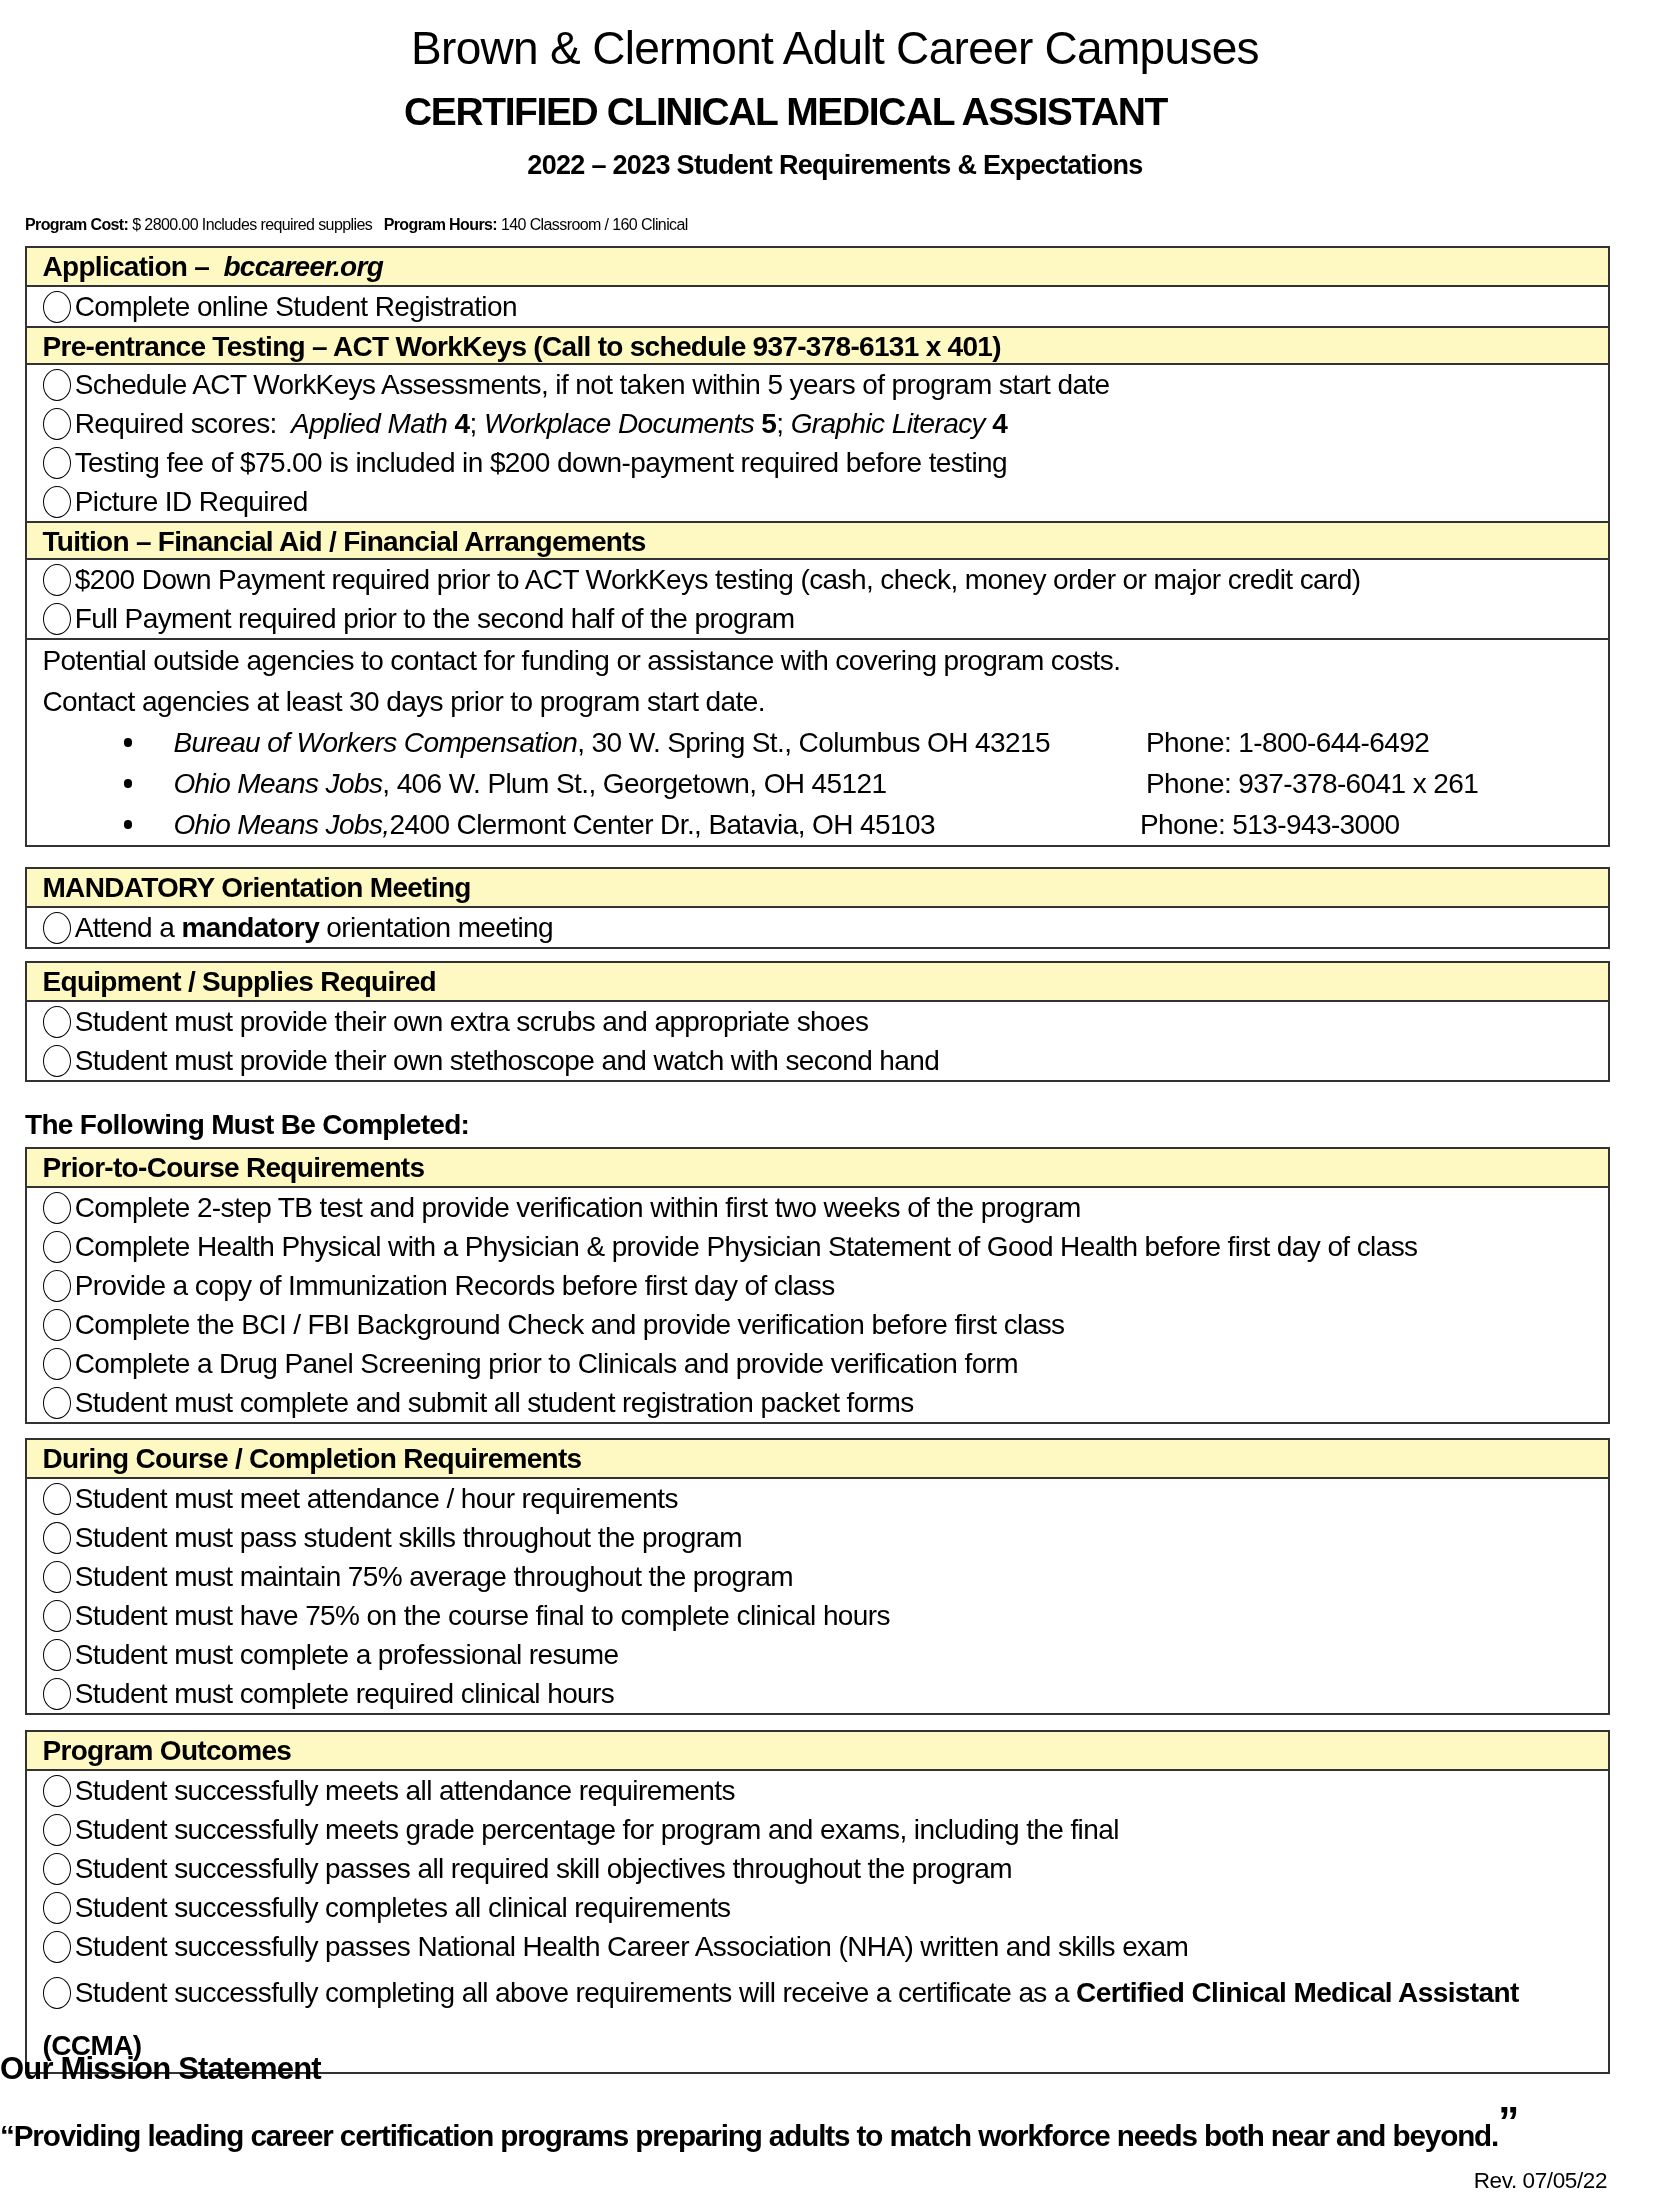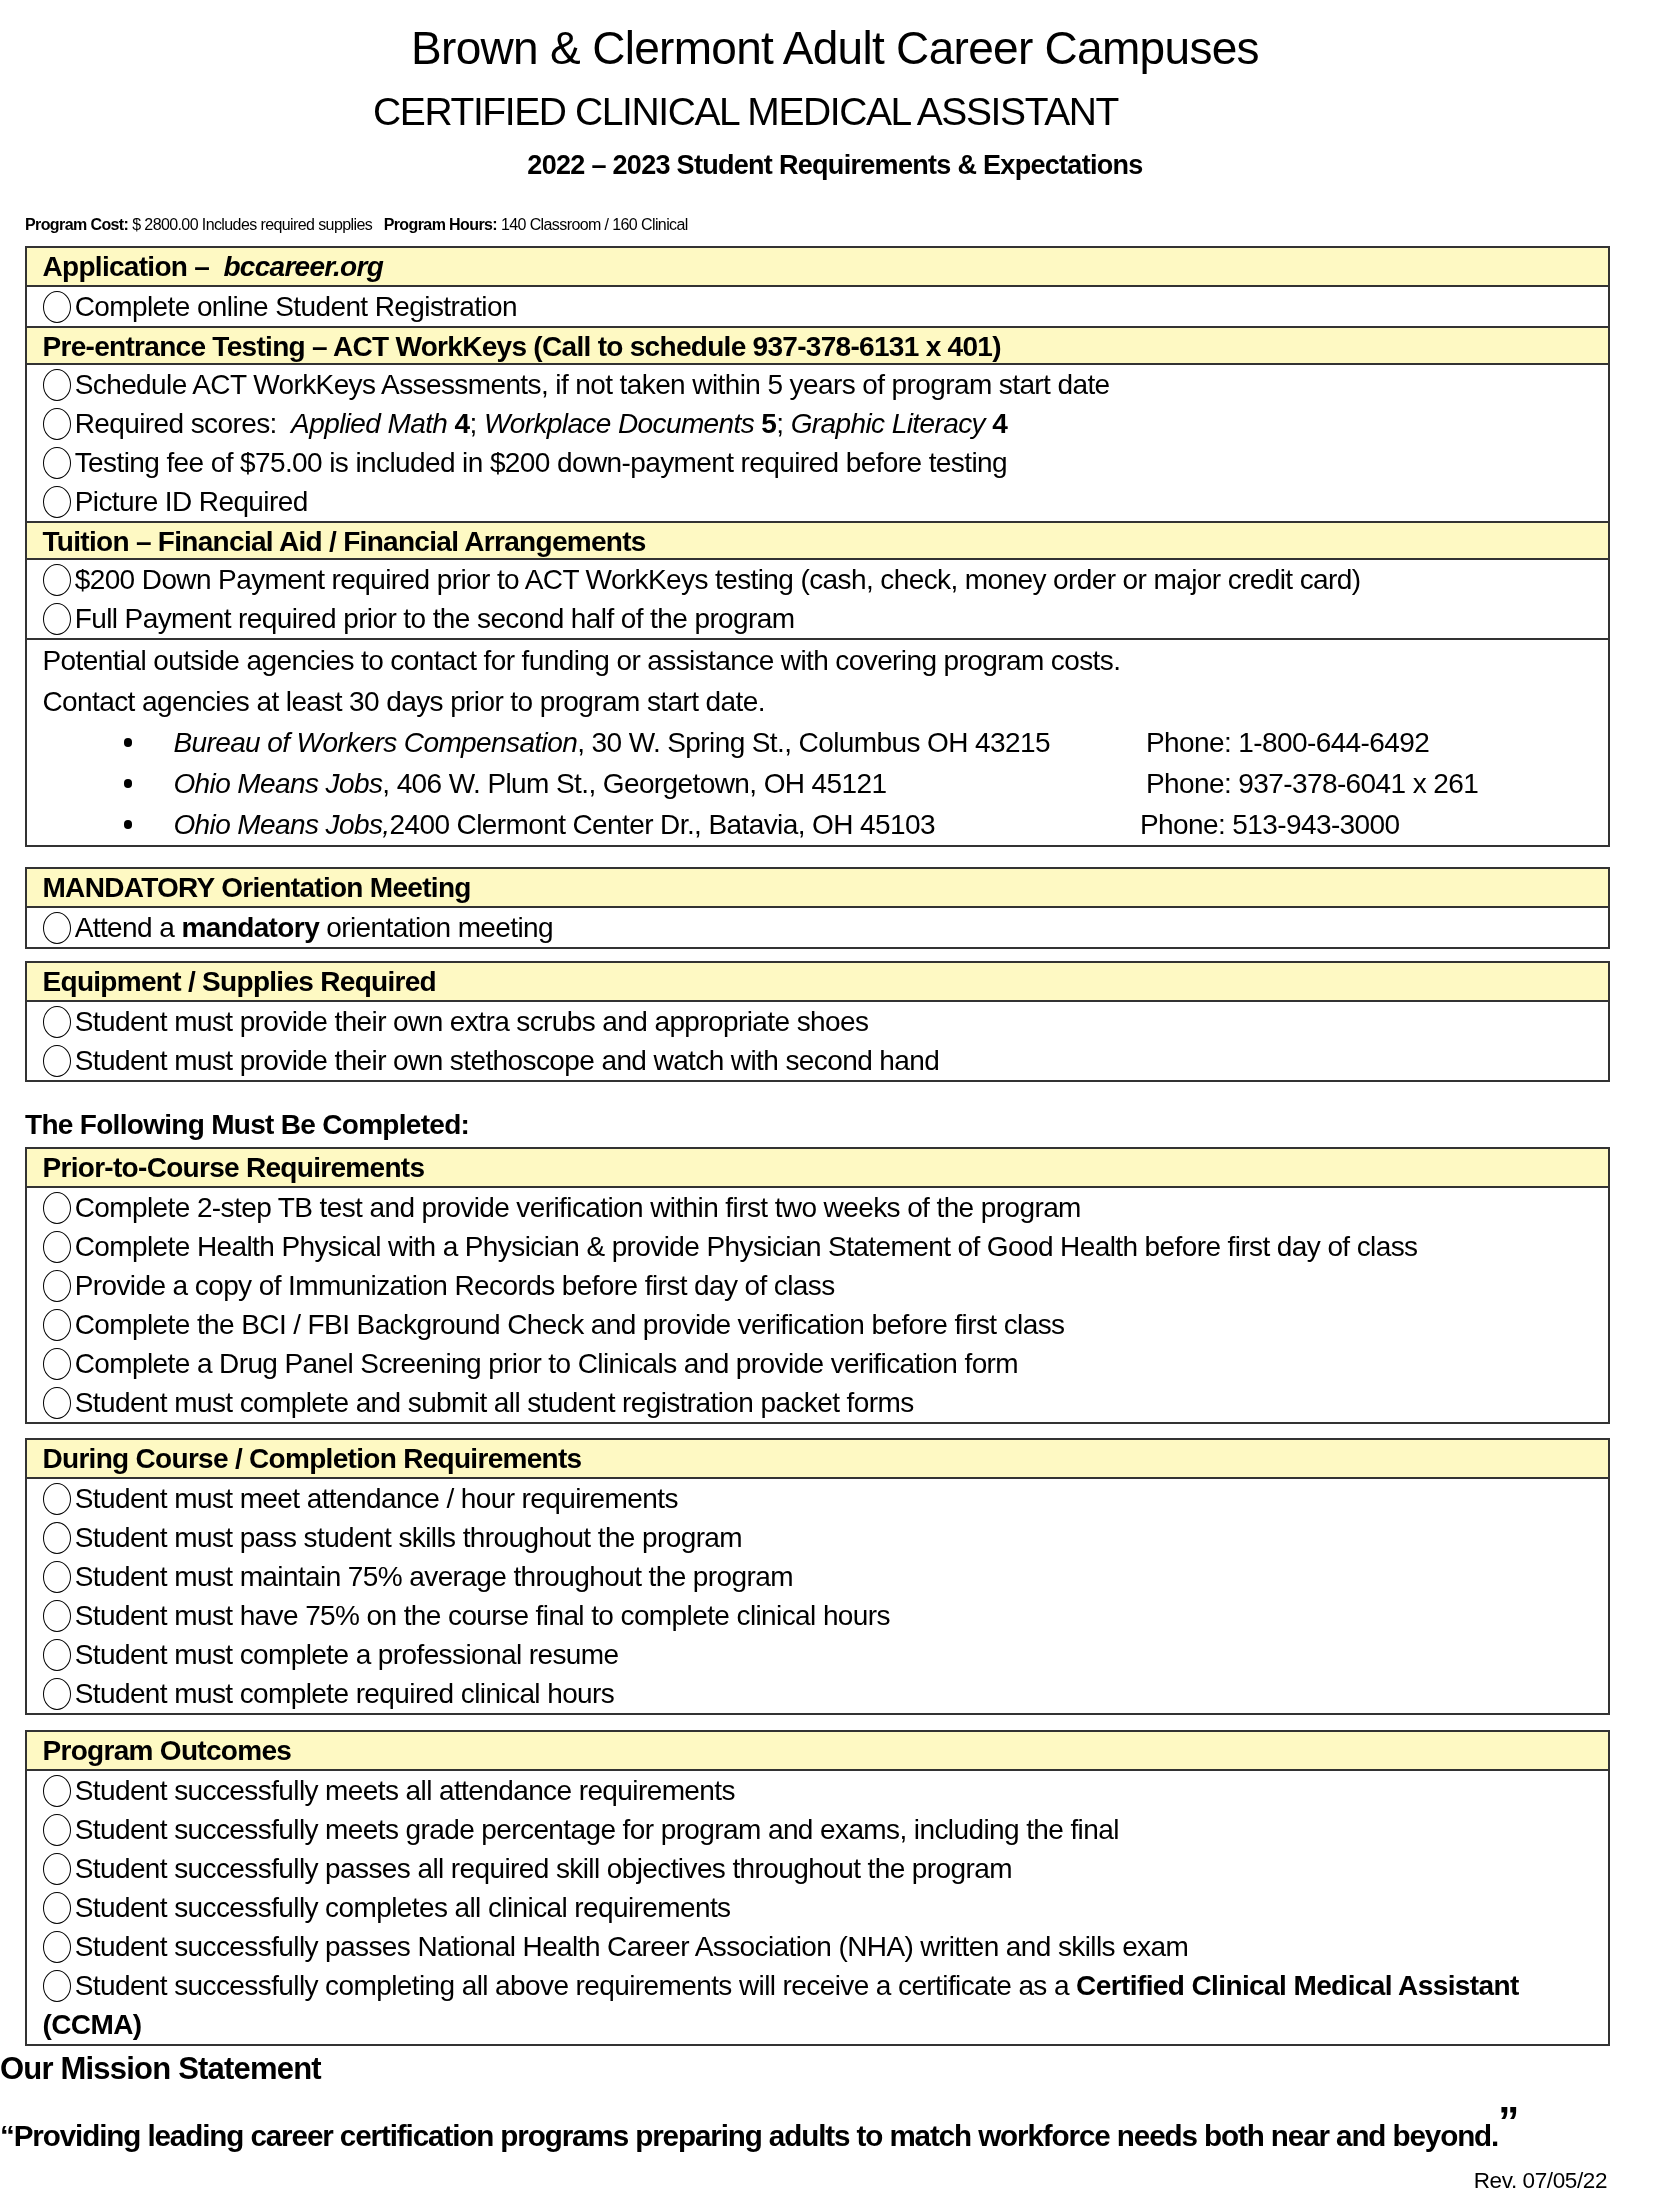--- a/index.html
+++ b/index.html
@@ -6,21 +6,21 @@
   body {
     width: 1670px; height: 2205px; position: relative; overflow: hidden;
     font-family: "Liberation Sans", sans-serif; color: #000;
   }
   .title {
     position: absolute; left: 0; width: 1670px; text-align: center;
     top: 19.7px; font-size: 46px; line-height: 56px; letter-spacing: -0.7px;
   }
   .title2 {
     position: absolute; left: 0; width: 1491px; text-align: center;
-    top: 87px; font-size: 39px; line-height: 49px; font-weight: normal; letter-spacing: -1.4px;
+    top: 87px; font-size: 39px; line-height: 49px; font-weight: bold; letter-spacing: -1.4px; padding-left: 40px;
   }
   .title3 {
     position: absolute; left: 0; width: 1670px; text-align: center;
     top: 148px; font-size: 27px; line-height: 35px; font-weight: bold; letter-spacing: -0.7px;
   }
   .costline {
     position: absolute; left: 25px; top: 208px; font-size: 16px; line-height: 34px; letter-spacing: -0.6px;
     white-space: nowrap;
   }
   .costline b { font-weight: bold; }
@@ -31,21 +31,21 @@
   .hdr {
     background: #fef9c3; border-bottom: 2.1px solid #333; box-sizing: border-box;
     height: 39px; padding-left: 15.5px; font-weight: bold; font-size: 28px; line-height: 38px;
     white-space: nowrap; letter-spacing: -0.7px;
   }
   .hdr i { font-style: italic; }
   .row {
     height: 39px; display: flex; align-items: center; padding-left: 15.5px;
     font-size: 28px; line-height: 39px; white-space: nowrap; letter-spacing: -0.6px;
   }
-  .row.wrap { white-space: normal; height: auto; line-height: 39px; display: block; padding-left: 15.5px; padding-right: 22px; }
+  .row.wrap { white-space: normal; height: auto; line-height: 53px; display: block; padding-left: 15.5px; padding-right: 22px; }
   .radio {
     display: inline-block; width: 28px; height: 32px; border: 1.8px solid #000; border-radius: 50%;
     box-sizing: border-box; margin-right: 4.2px; flex: 0 0 auto; vertical-align: -7px;
   }
   .sep { border-top: 2.1px solid #333; }
   .plain { padding-left: 15.5px; font-size: 28px; line-height: 41px; letter-spacing: -0.6px; white-space: nowrap; }
   .bul {
     display: flex; align-items: center; height: 41px; font-size: 28px; letter-spacing: -0.6px; white-space: nowrap;
   }
   .bul .dot { width: 8.4px; height: 8.4px; border-radius: 50%; background: #000; margin-left: 97px; margin-right: 41px; flex: 0 0 auto; }

